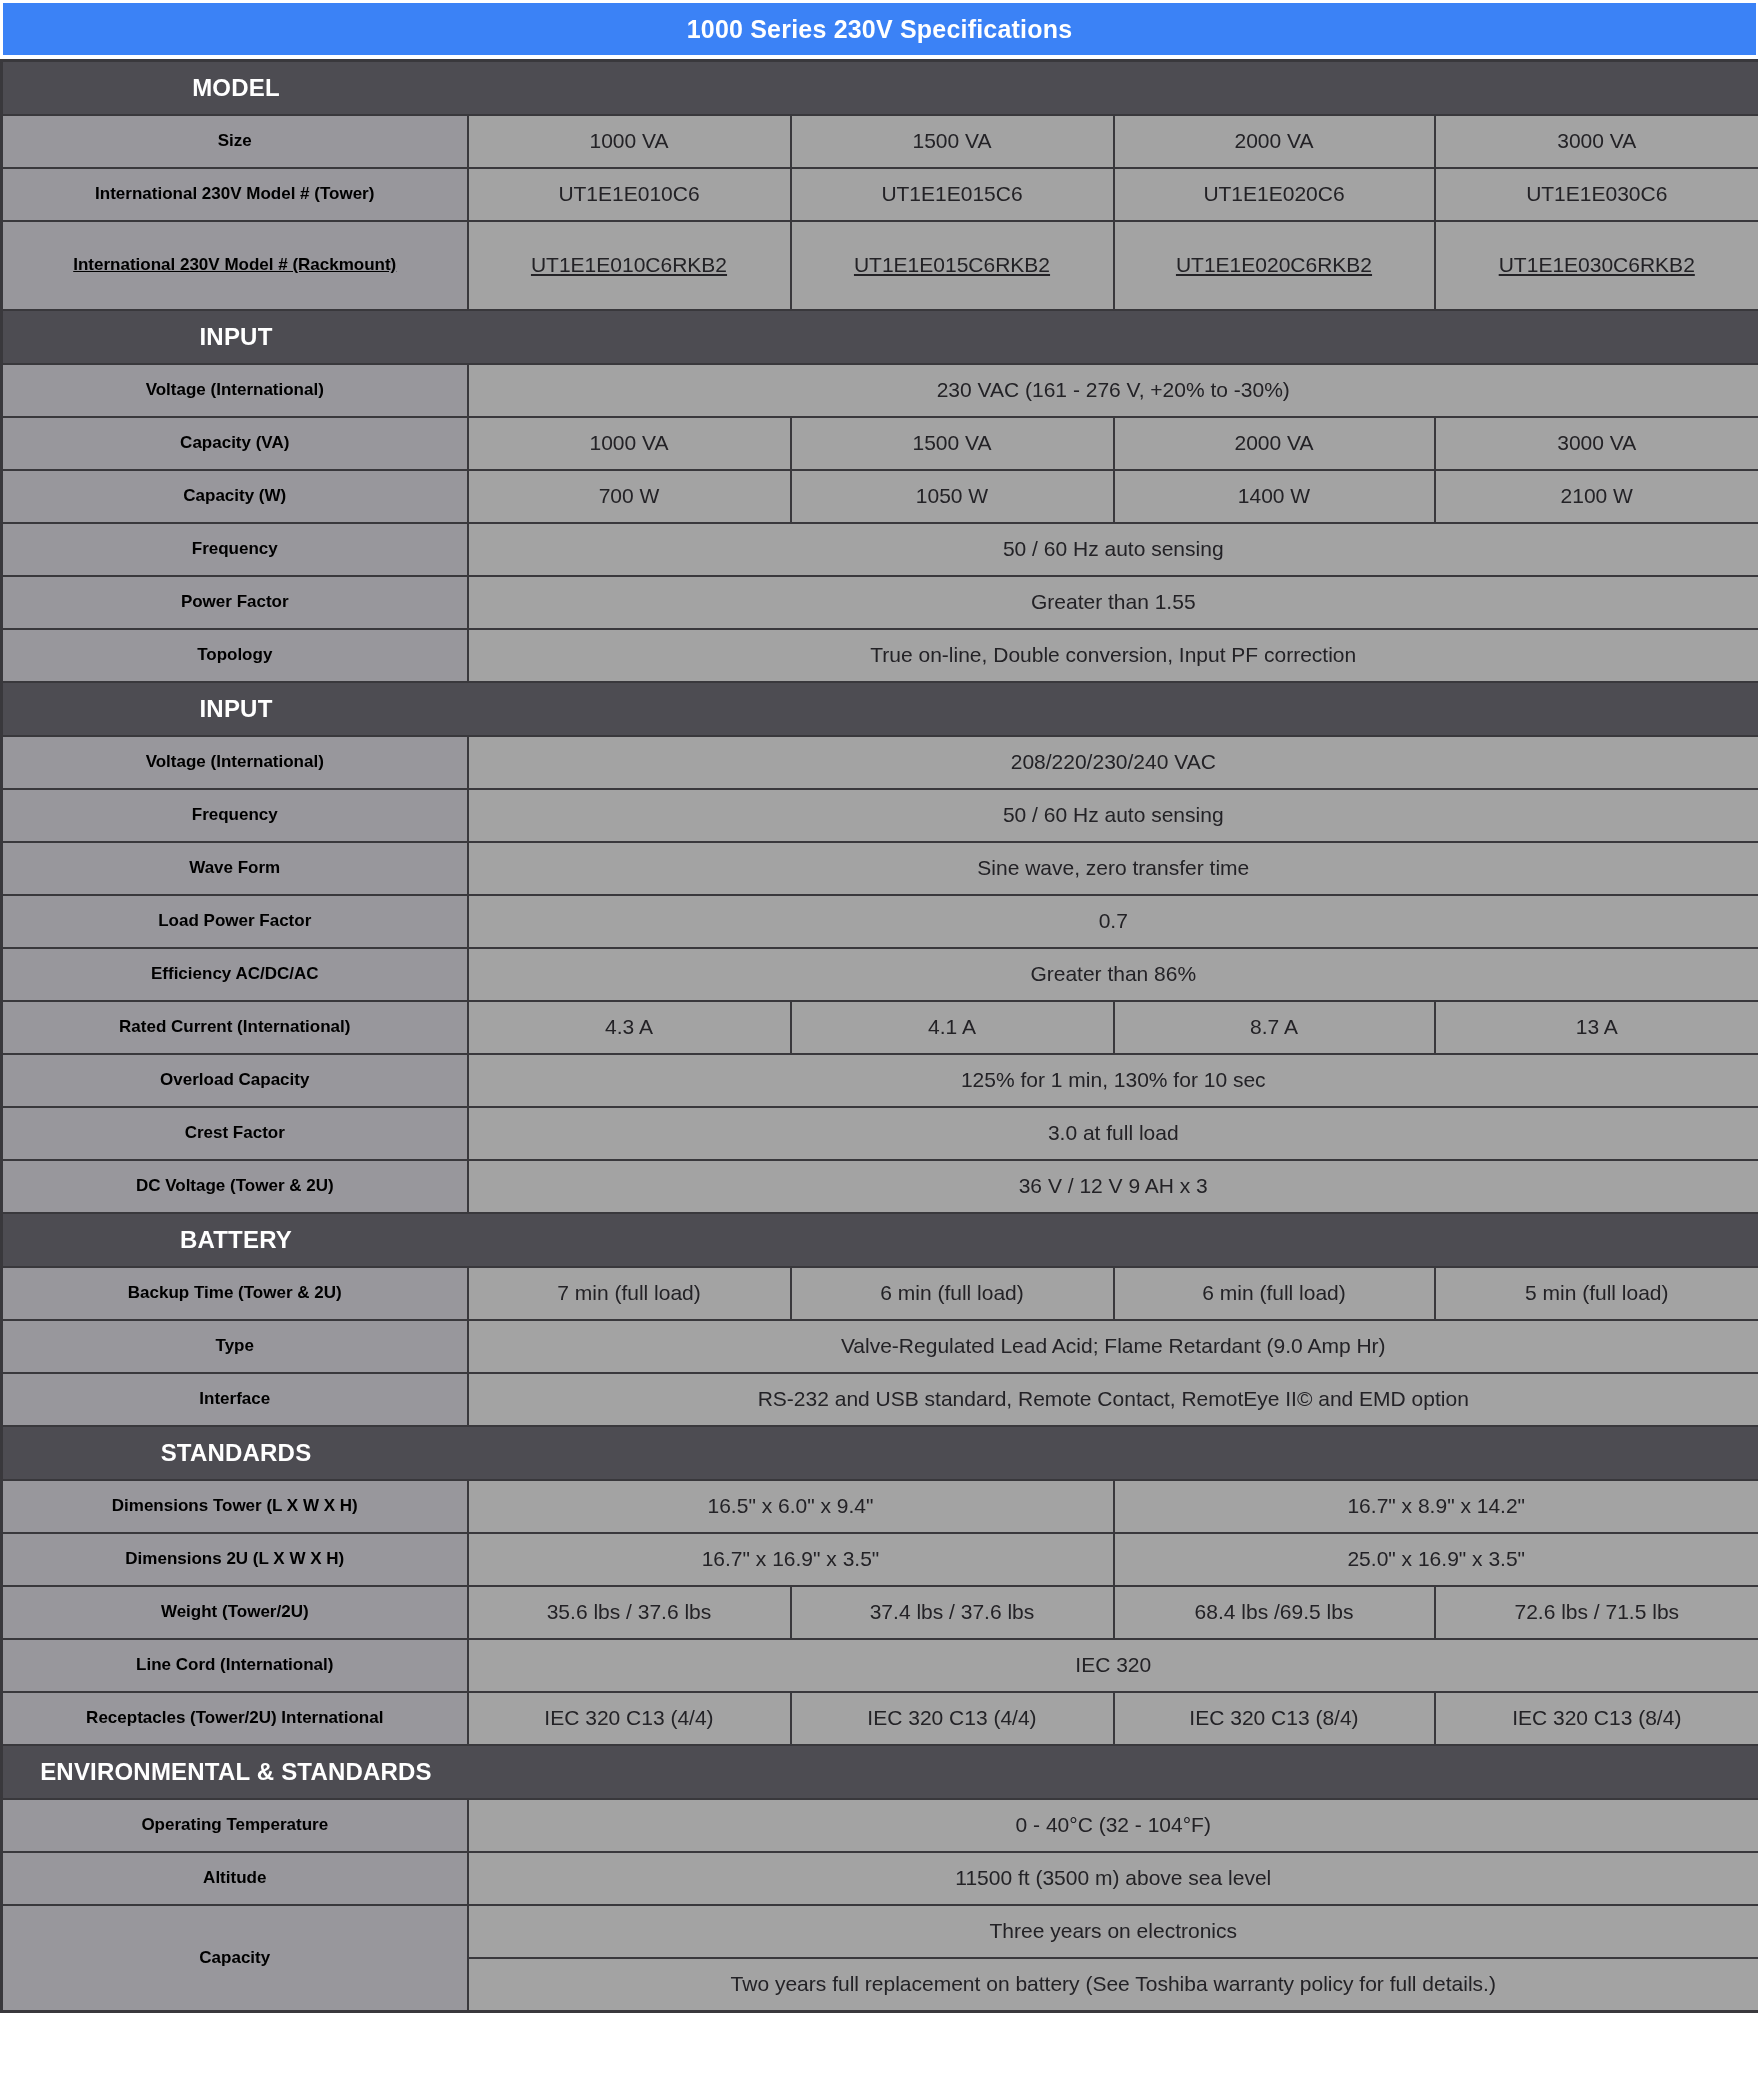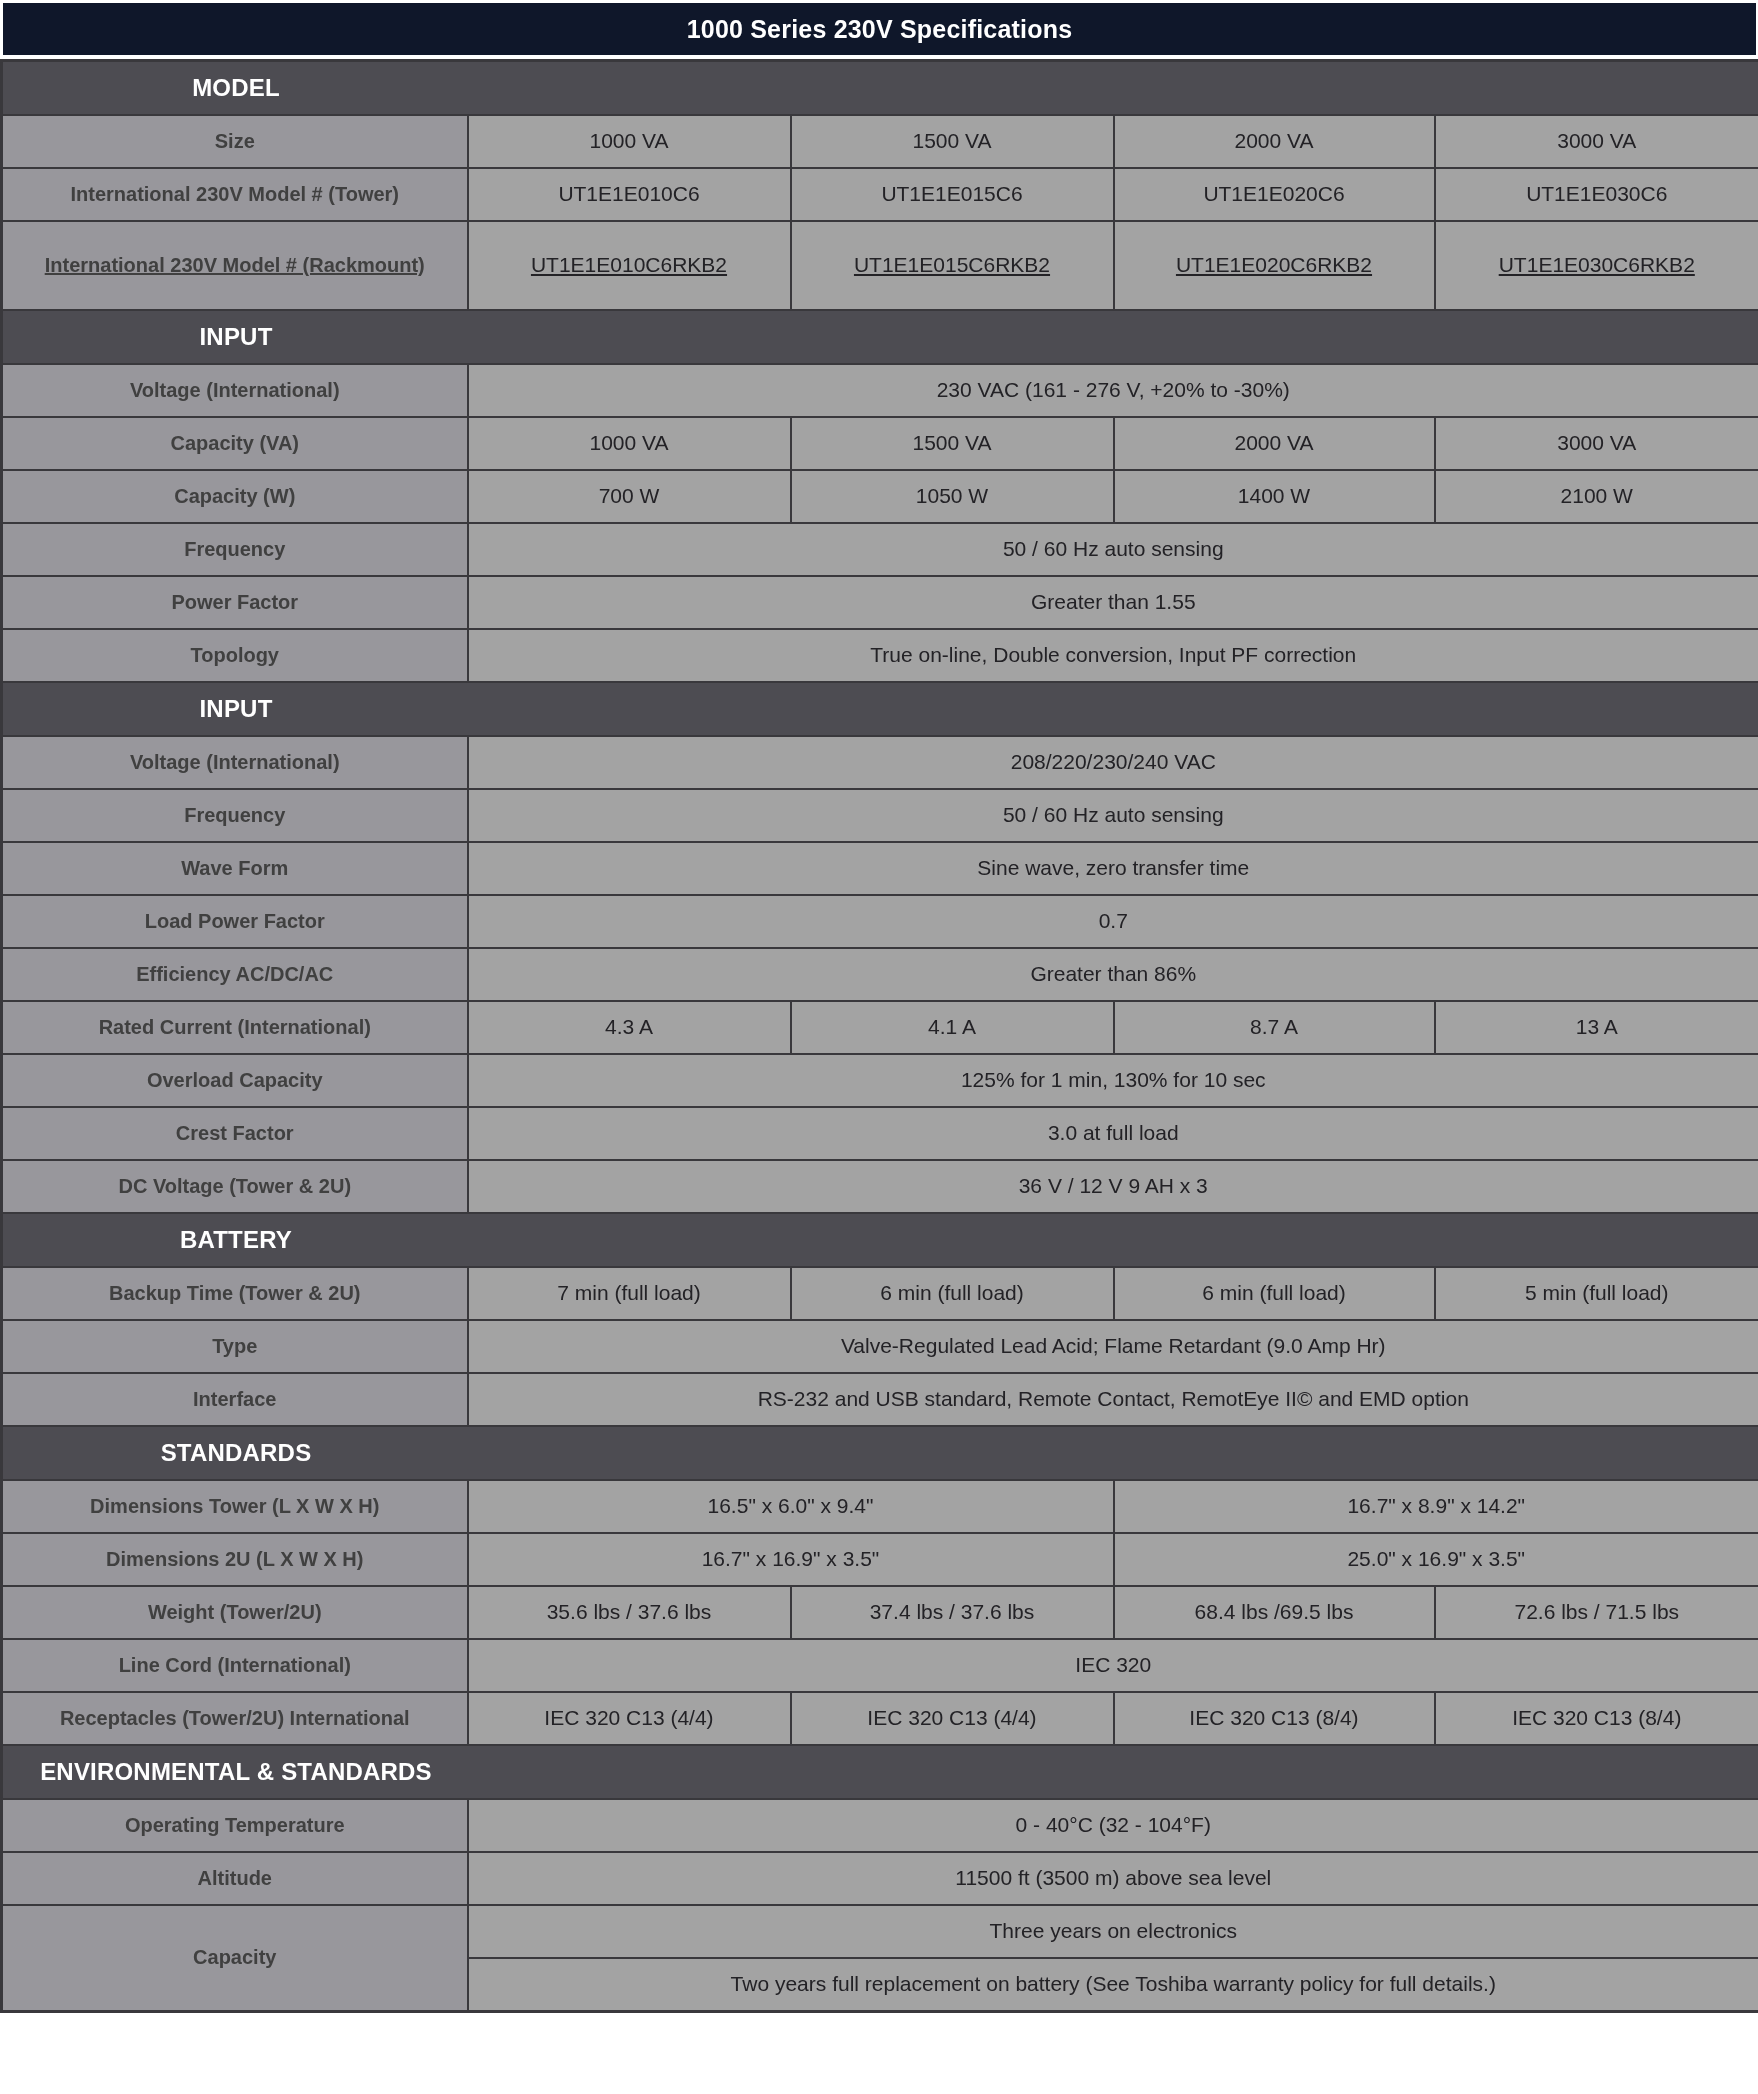--- a/index.html
+++ b/index.html
@@ -10,21 +10,21 @@
     height: 2095px;
     font-family: "Liberation Sans", sans-serif;
   }
   .page {
     width: 1759px;
     position: relative;
   }
   .title-bar {
     margin: 3.3px 3.3px 3.3px 3.3px;
     height: 52px;
-    background: #0f172a;
+    background: #3b82f6;
     display: flex;
     align-items: center;
     justify-content: center;
   }
   .title-text {
     color: #ffffff;
     font-weight: bold;
     font-size: 25px;
     letter-spacing: 0.2px;
   }
@@ -50,23 +50,23 @@
   .section-inner {
     width: 466px;
     text-align: center;
     color: #ffffff;
     font-weight: bold;
     font-size: 24px;
     letter-spacing: 0.2px;
   }
   td.label {
     background: #98979C;
-    color: #404040;
+    color: #000000;
     font-weight: bold;
-    font-size: 20px;
+    font-size: 17px;
     height: 51px;
     padding: 0 11.5px;
     line-height: 1.25;
   }
   td.val {
     background: #a3a3a3;
     color: #232226;
     font-size: 21px;
     height: 51px;
     padding: 0 8.2px;

